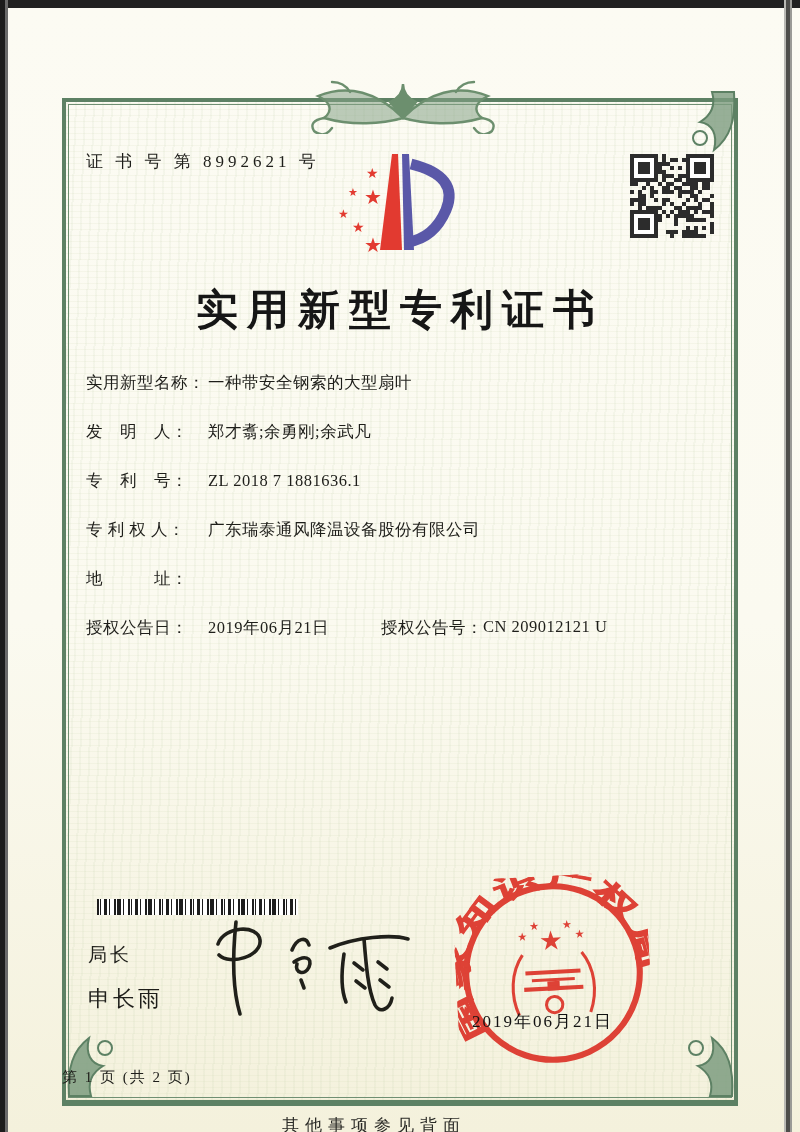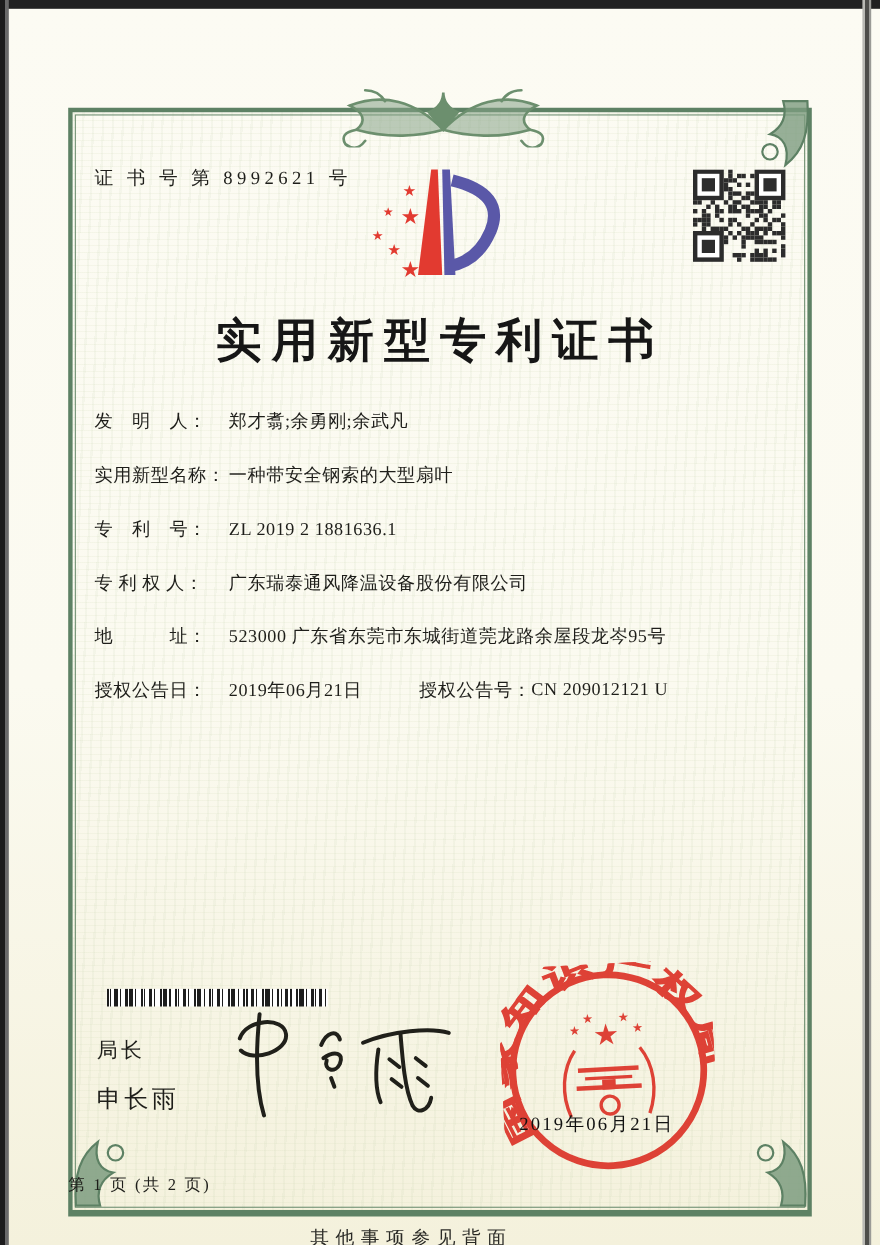--- a/index.html
+++ b/index.html
@@ -246,38 +246,37 @@
       <rect x="64" y="8" width="12" height="12" fill="#2c2c2c"></rect>
       <rect x="0" y="56" width="28" height="28" fill="#2c2c2c"></rect>
       <rect x="4" y="60" width="20" height="20" fill="#fff"></rect>
       <rect x="8" y="64" width="12" height="12" fill="#2c2c2c"></rect>
     </svg>
 
   <div class="doc-title">实用新型专利证书</div>
 
   <div class="fields">
     <div class="frow">
+      <span class="lbl">实用新型名称：</span>
+      <span class="val">一种带安全钢索的大型扇叶</span>
+    </div>
+    <div class="frow">
       <span class="lbl">发　明　人：</span>
       <span class="val">郑才翥;余勇刚;余武凡</span>
     </div>
     <div class="frow">
-      <span class="lbl">实用新型名称：</span>
-      <span class="val">一种带安全钢索的大型扇叶</span>
-    </div>
-    <div class="frow">
       <span class="lbl">专　利　号：</span>
-      <span class="val">ZL 2019 2 1881636.1</span>
+      <span class="val">ZL 2018 7 1881636.1</span>
     </div>
     <div class="frow">
       <span class="lbl">专 利 权 人：</span>
       <span class="val">广东瑞泰通风降温设备股份有限公司</span>
     </div>
     <div class="frow">
       <span class="lbl">地　　　址：</span>
-      <span class="val">523000 广东省东莞市东城街道莞龙路余屋段龙岑95号</span>
     </div>
     <div class="frow grant-row">
       <span class="lbl">授权公告日：</span>
       <span class="val">2019年06月21日</span>
       <span class="grant2">
         <span class="lbl" style="flex-basis:auto">授权公告号：</span>
         <span class="val">CN 209012121 U</span>
       </span>
     </div>
   </div>

